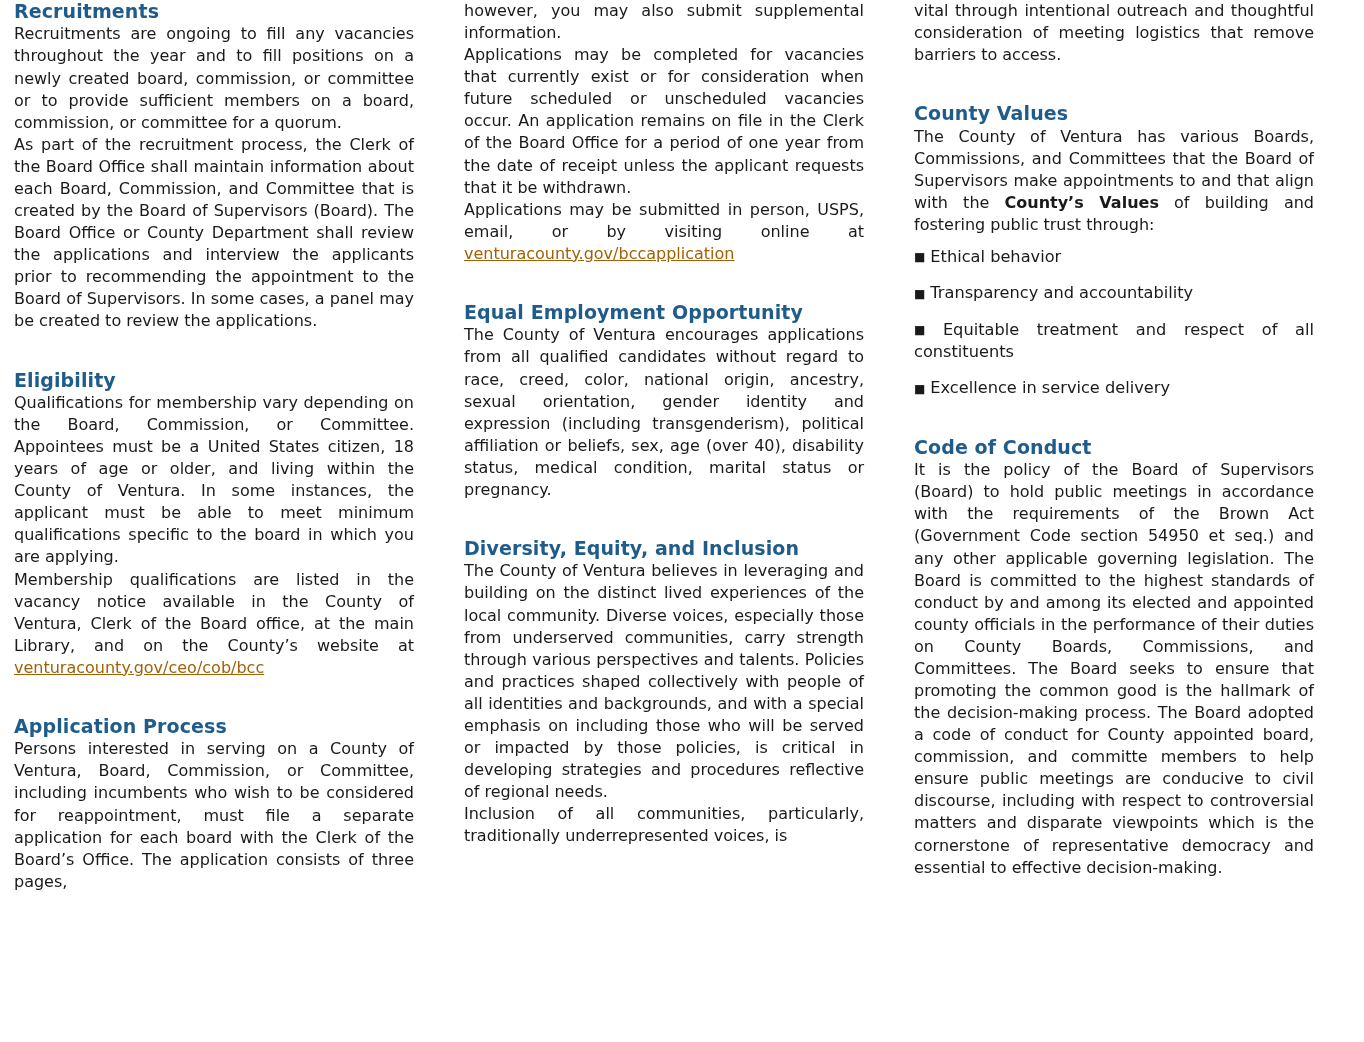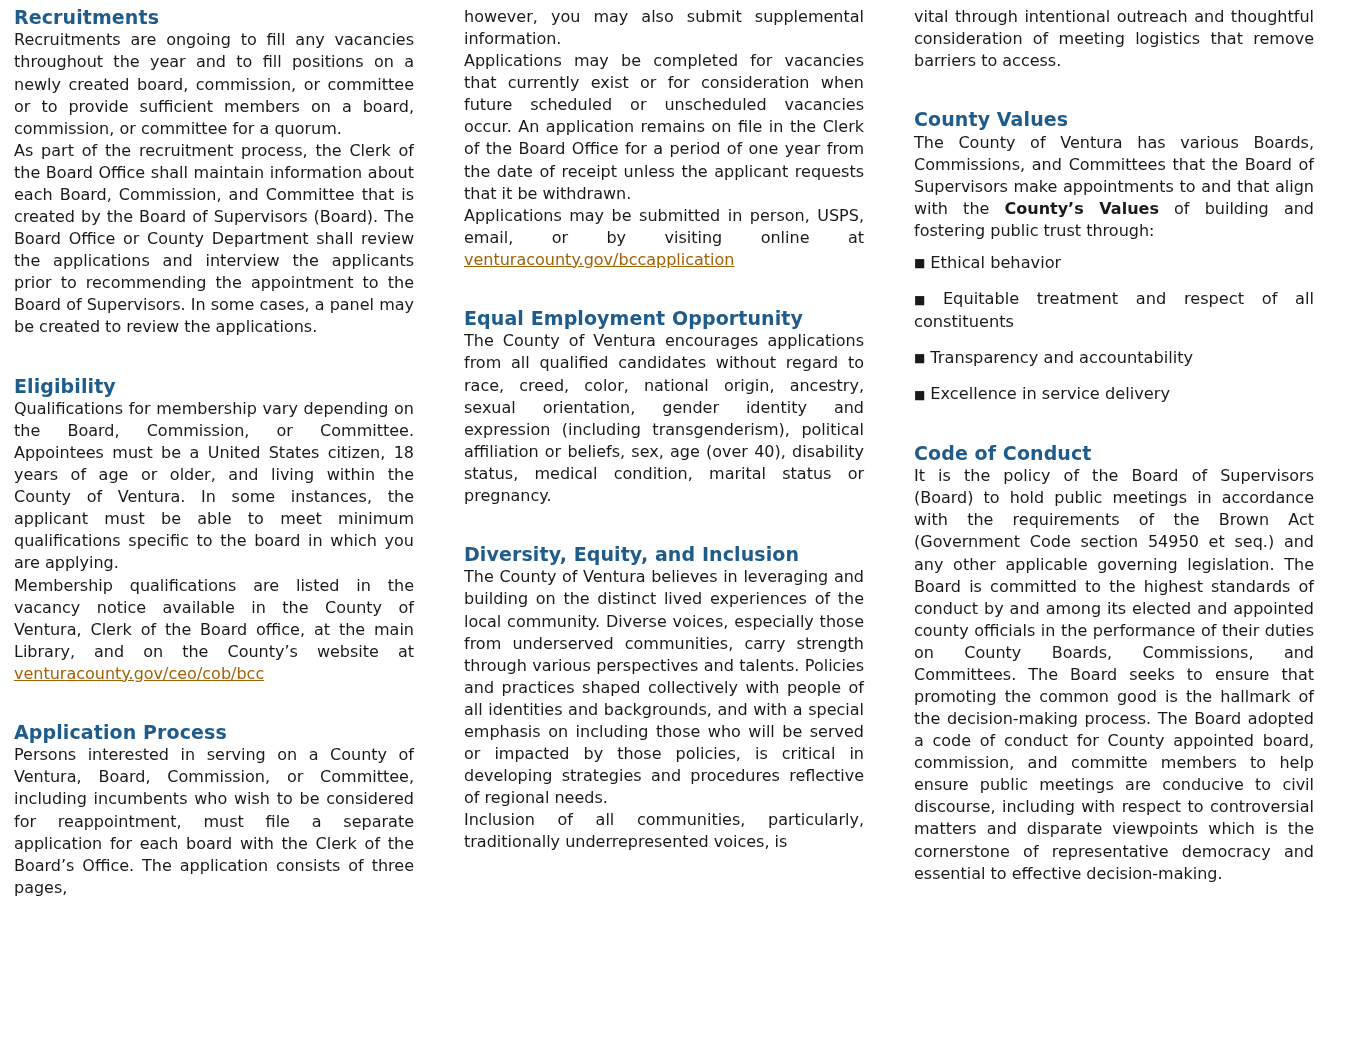--- a/index.html
+++ b/index.html
@@ -11,21 +11,21 @@
     height: 1042px;
     background: #ffffff;
     font-family: "DejaVu Sans", sans-serif;
     color: #1a1a1a;
     overflow: hidden;
   }
   .page {
     width: 1216px;
     height: 1042px;
     box-sizing: border-box;
-    padding: 6px 12px 0 14px;
+    padding: 0 12px 0 14px;
     display: flex;
     gap: 50px;
     align-items: flex-start;
   }
   .col {
     width: 400px;
     flex: 0 0 400px;
   }
   h2.section-title {
     font-family: "DejaVu Sans", sans-serif;
@@ -116,22 +116,22 @@
 
   <div class="col col3">
 
     <p class="body tight">vital through intentional outreach and thoughtful consideration of meeting logistics that remove barriers to access.</p>
 
     <h2 class="section-title spaced">County Values</h2>
     <p class="body tight"><span>The County of Ventura has various Boards, Commissions, and Committees that the Board of Supervisors make appointments to and that align with the </span><span class="bold">County’s Values</span><span> of building and fostering public trust through:</span></p>
 
     <ul class="bullets">
       <li><span class="sq">■</span><span>Ethical behavior</span></li>
+      <li><span class="sq">■</span><span>Transparency and accountability</span></li>
       <li><span class="sq">■</span><span>Equitable treatment and respect of all constituents</span></li>
-      <li><span class="sq">■</span><span>Transparency and accountability</span></li>
       <li><span class="sq">■</span><span>Excellence in service delivery</span></li>
     </ul>
 
     <h2 class="section-title spaced">Code of Conduct</h2>
     <p class="body tight">It is the policy of the Board of Supervisors (Board) to hold public meetings in accordance with the requirements of the Brown Act (Government Code section 54950 et seq.) and any other applicable governing legislation. The Board is committed to the highest standards of conduct by and among its elected and appointed county officials in the performance of their duties on County Boards, Commissions, and Committees. The Board seeks to ensure that promoting the common good is the hallmark of the decision-making process. The Board adopted a code of conduct for County appointed board, commission, and committe members to help ensure public meetings are conducive to civil discourse, including with respect to controversial matters and disparate viewpoints which is the cornerstone of representative democracy and essential to effective decision-making.</p>
   </div>
 
 </div>
 
 </body></html>

